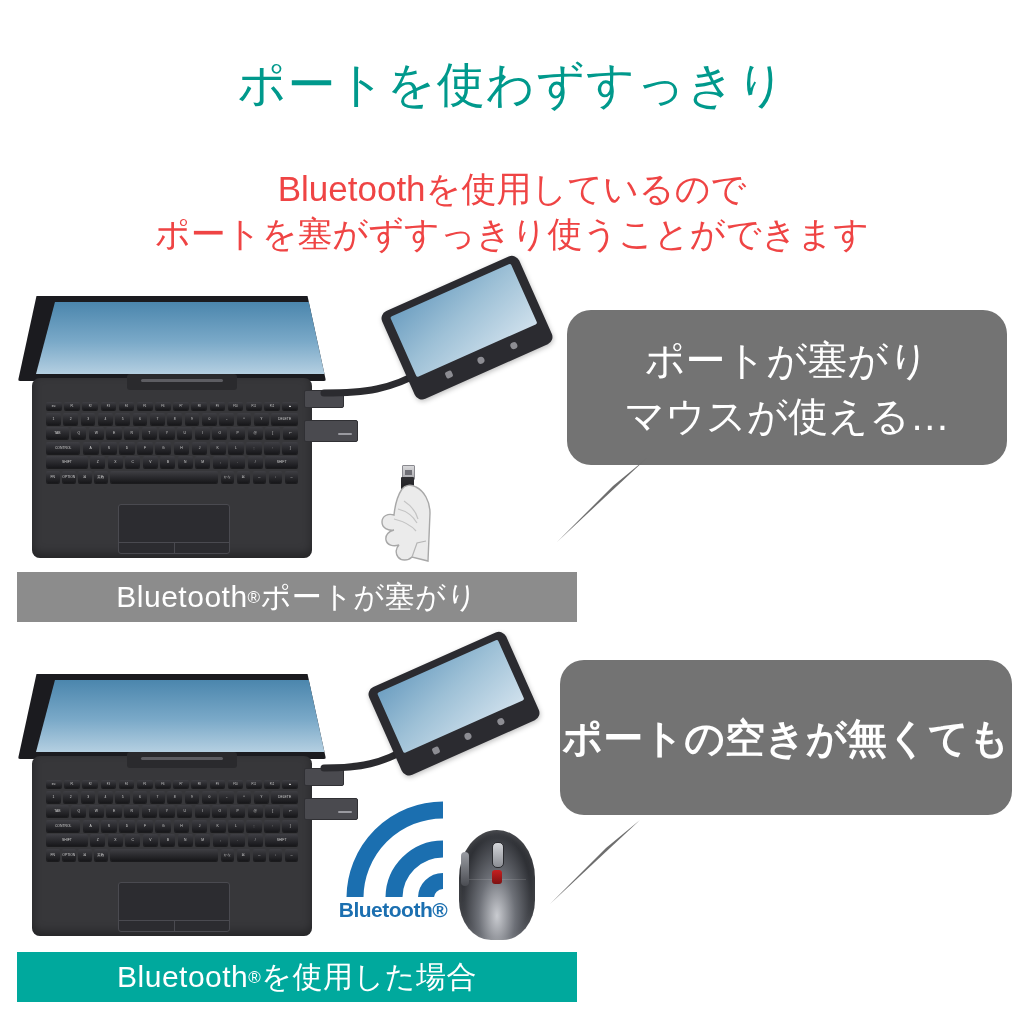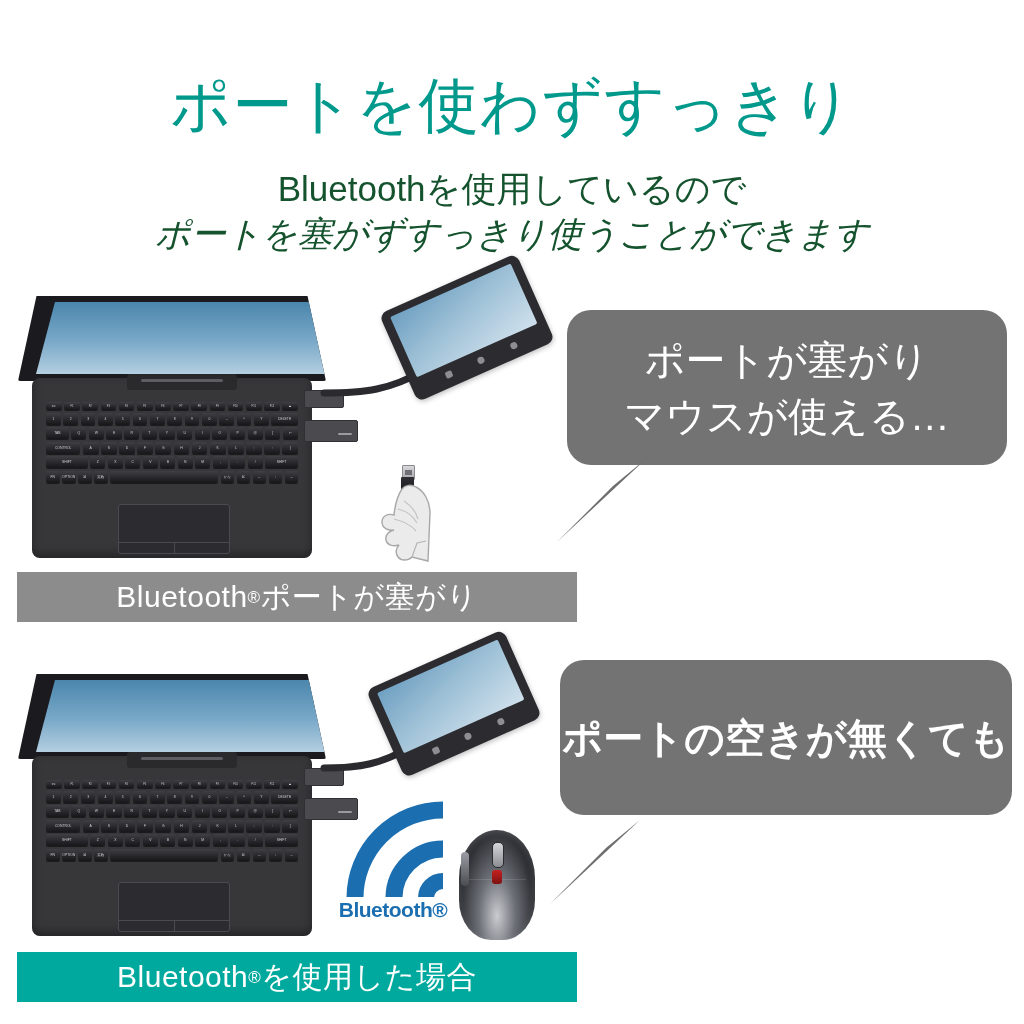--- a/index.html
+++ b/index.html
@@ -6,28 +6,28 @@
   body{
     width:1024px;height:1024px;
     font-family:"Liberation Sans","DejaVu Sans",sans-serif;
     overflow:hidden;position:relative;
   }
   #stage{position:relative;width:1024px;height:1024px;background:#ffffff;}
 
   
   .title{
     position:absolute;left:0;top:46px;width:1024px;text-align:center;
-    font-size:60px;line-height:78px;color:#00998C;letter-spacing:1px;
-    white-space:nowrap;font-weight:400;margin-top:21px;
+    font-size:48px;line-height:78px;color:#00998C;letter-spacing:1px;
+    white-space:nowrap;font-weight:400;
   }
   .subtitle{
     position:absolute;left:0;top:166px;width:1024px;text-align:center;
-    color:#14532d;font-size:35px;line-height:45px;font-weight:400;
-  }
-  .subtitle .l2{display:block;font-style:italic;}
+    color:#ef4444;font-size:35px;line-height:45px;font-weight:400;
+  }
+  .subtitle .l2{display:block;}
 
   
   .panel{position:absolute;left:0;width:1024px;}
   #panel-top{top:290px;height:340px;}
   #panel-bottom{top:660px;height:350px;}
 
   
   .laptop{position:absolute;width:330px;height:285px;}
   .lid{
     position:absolute;left:10px;top:0;width:308px;height:85px;

